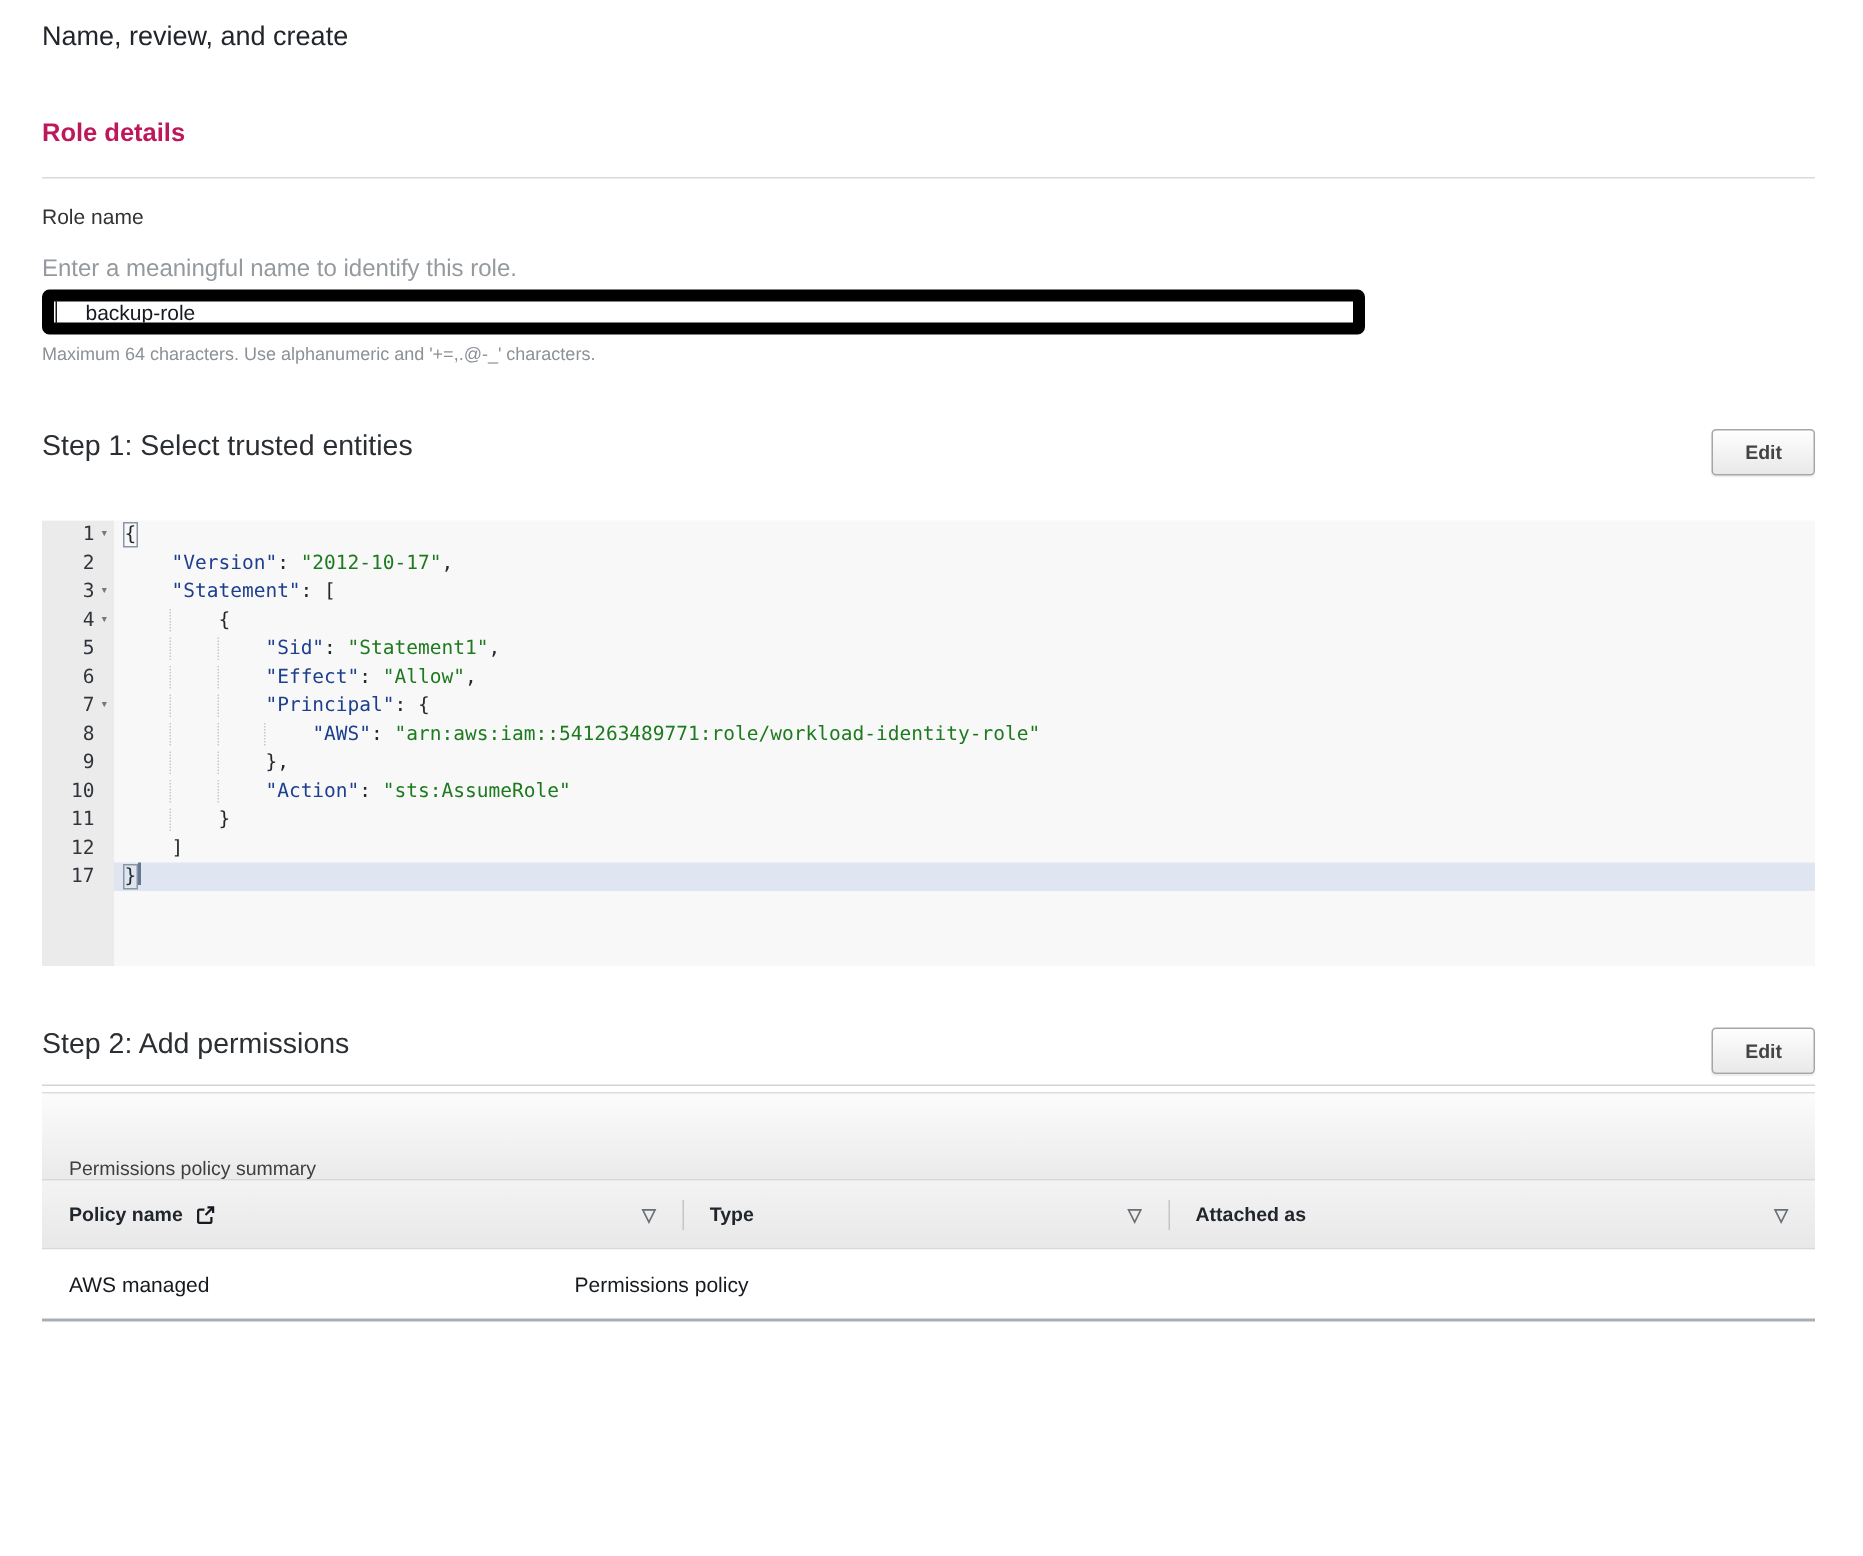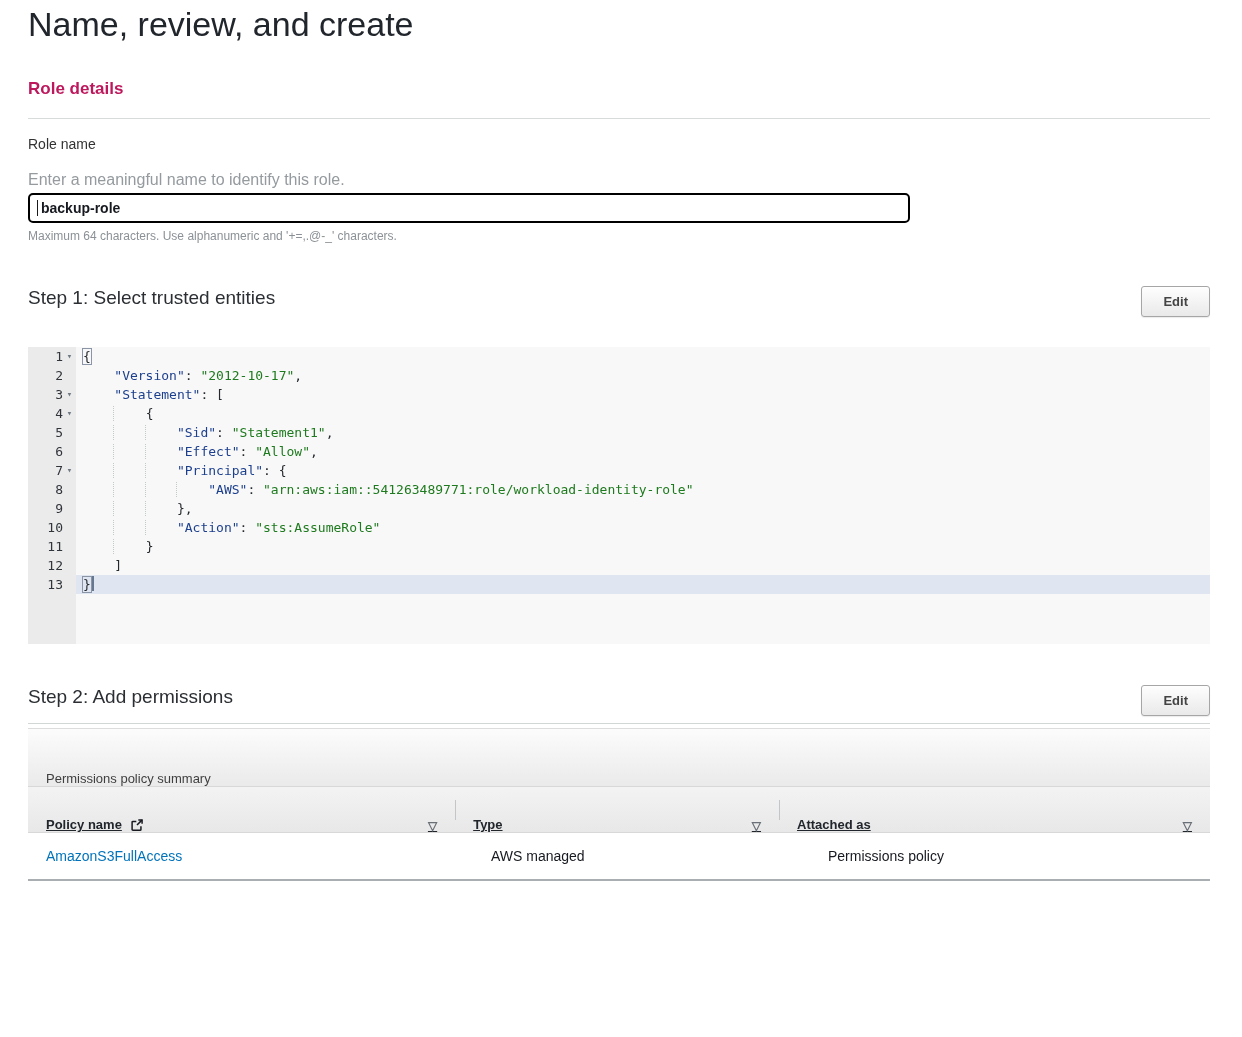--- a/index.html
+++ b/index.html
@@ -1,29 +1,29 @@
 <!DOCTYPE html>
 <html style="--focus-border: #4c8bd4; --link: #0073bb; --code-key: #1c3f8e; --code-str: #1e7a1e; --active-line: #dfe6f1;"><head>
 <meta charset="utf-8">
 <style>
   html,body{margin:0;padding:0;background:#fff;}
   body{width:1242px;height:1037px;font-family:"Liberation Sans",sans-serif;color:#16191f;overflow:hidden;}
   .content{padding:8px 32px 0 28px;}
 
-  .page-title{font-size:34px;font-weight:400;color:#21252c;margin:0;line-height:32px;}
+  .page-title{font-size:18px;font-weight:400;color:#21252c;margin:0;line-height:32px;}
   .section-heading{font-size:17px;font-weight:700;color:#be185d;margin:38px 0 0;line-height:21px;}
   .divider{border:none;border-top:1px solid #d7dbdb;margin:19px 0 0;}
 
   .field-label{font-size:14px;color:#333;margin-top:16px;line-height:18px;}
   .field-help{font-size:16px;color:#949a9e;margin-top:19px;line-height:15px;}
   .constraint{font-size:12px;color:#8b9196;margin-top:6px;line-height:15px;}
 
   .input-wrap{position:relative;width:882px;margin-top:6px;}
-  .text-input{width:100%;height:30px;box-sizing:border-box;border:2px solid #000000;border-radius:5px;
-    font-family:"Liberation Sans",sans-serif;font-size:14px;padding:0 8px 0 11px;color:#16191f;outline:none;background:#fff;font-weight:bold;}
+  .text-input{width:100%;height:30px;box-sizing:border-box;border:8px solid #000000;border-radius:5px;
+    font-family:"Liberation Sans",sans-serif;font-size:14px;padding:0 8px 0 21px;color:#16191f;outline:none;background:#fff;}
   .caret{position:absolute;left:9px;top:7px;width:1px;height:16px;background:#1a1a1a;}
 
   .ta-wrap{position:relative;width:882px;margin-top:6px;}
   .desc-textarea{width:882px;height:68px;box-sizing:border-box;border:1px solid #aab2b5;border-radius:5px;resize:none;
     font-family:"Liberation Sans",sans-serif;font-size:14px;padding:6px 8px;color:#16191f;outline:none;}
   .resize-handle{position:absolute;right:3px;bottom:7px;width:10px;height:10px;
     background:repeating-linear-gradient(-45deg,transparent 0 2px,#9aa2a8 2px 3px);
     clip-path:polygon(100% 0,100% 100%,0 100%);}
 
   .step-row{display:flex;justify-content:space-between;align-items:flex-start;margin-top:42px;}
@@ -49,21 +49,21 @@
   .ccursor{display:inline-block;width:2px;height:15px;background:#66788f;vertical-align:-2px;margin-left:1px;}
 
   .divider2{border:none;border-top:1px solid #d2d6d6;margin:7px 0 0;}
 
   .panel-head{margin-top:4px;height:58px;box-sizing:border-box;display:flex;align-items:flex-end;padding-left:18px;
     background:linear-gradient(#fcfcfc,#eaeaea);border-top:1px solid #dcdcdc;font-size:13px;color:#3f3f3f;}
 
   .thead{display:flex;height:47px;background:linear-gradient(#f3f3f3,#e8e8e8);
     border-top:1px solid #d8d8d8;border-bottom:1px solid #d8d8d8;box-sizing:border-box;
     font-weight:700;font-size:13px;color:#21252c;}
-  .th{display:flex;align-items:flex-end;padding:0 18px;box-sizing:border-box;position:relative;height:100%;text-decoration:underline;}
+  .th{display:flex;align-items:center;padding:0 18px;box-sizing:border-box;position:relative;height:100%;}
   .th + .th::before{content:"";position:absolute;left:0;top:13px;height:20px;width:1px;background:#c2c6c9;}
   .th .ext-icon{margin-left:8px;display:inline-flex;align-items:center;}
   .th .spacer{flex:1;}
   .tri{color:#697077;font-size:12px;cursor:pointer;line-height:1;}
   .trow{display:flex;height:48px;align-items:center;font-size:14px;color:#16191f;background:#fff;
     border-bottom:2px solid #a9aeb3;box-sizing:border-box;}
   .td{padding:0 18px;box-sizing:border-box;}
   .td.link{color:var(--link,#0073bb);cursor:pointer;}
 </style>
 </head>
@@ -174,21 +174,21 @@
         </div>
         <div class="line">
           <div class="gcell">
             <span>12</span>
             <span class="fold"></span>
           </div>
           <div class="codecell"><span class="ind">    </span><span class="c-plain">]</span></div>
         </div>
         <div class="line active">
           <div class="gcell">
-            <span>13</span>
+            <span>17</span>
             <span class="fold"></span>
           </div>
           <div class="codecell"><span class="c-plain boxed">}</span><span class="ccursor"></span></div>
         </div>
       </div>
   </div>
 
   <div class="step-row" style="margin-top:41px;">
     <h3 class="step-heading">Step 2: Add permissions</h3>
     <button class="aws-btn">Edit</button>
@@ -219,20 +219,19 @@
           <span class="tri">▽</span>
         </div>
         <div class="th" style="width: 449px;">
           <span>Attached as</span>
           <span class="spacer"></span>
           <span class="tri">▽</span>
         </div>
       </div>
     <div id="tbody">
         <div class="trow">
-          <div class="td link" style="width: 445px;">AmazonS3FullAccess</div>
           <div class="td" style="width: 337px;">AWS managed</div>
           <div class="td" style="width: 400px;">Permissions policy</div>
         </div>
       </div>
   </div>
 
 </div>
 
 </body></html>

